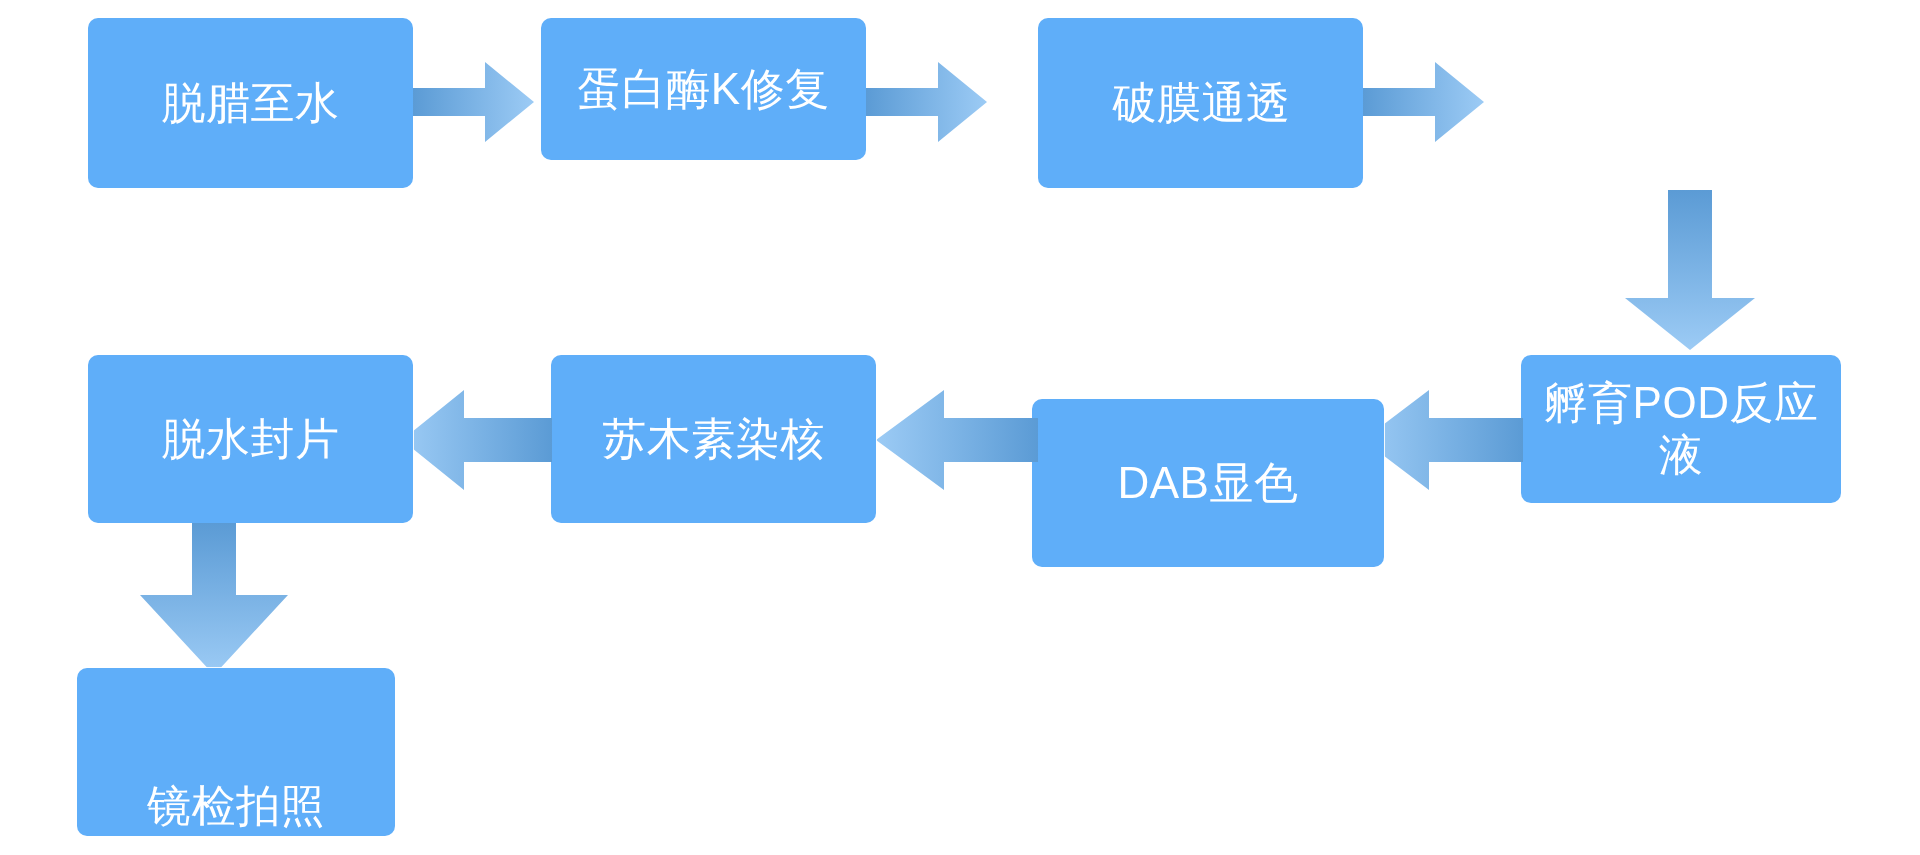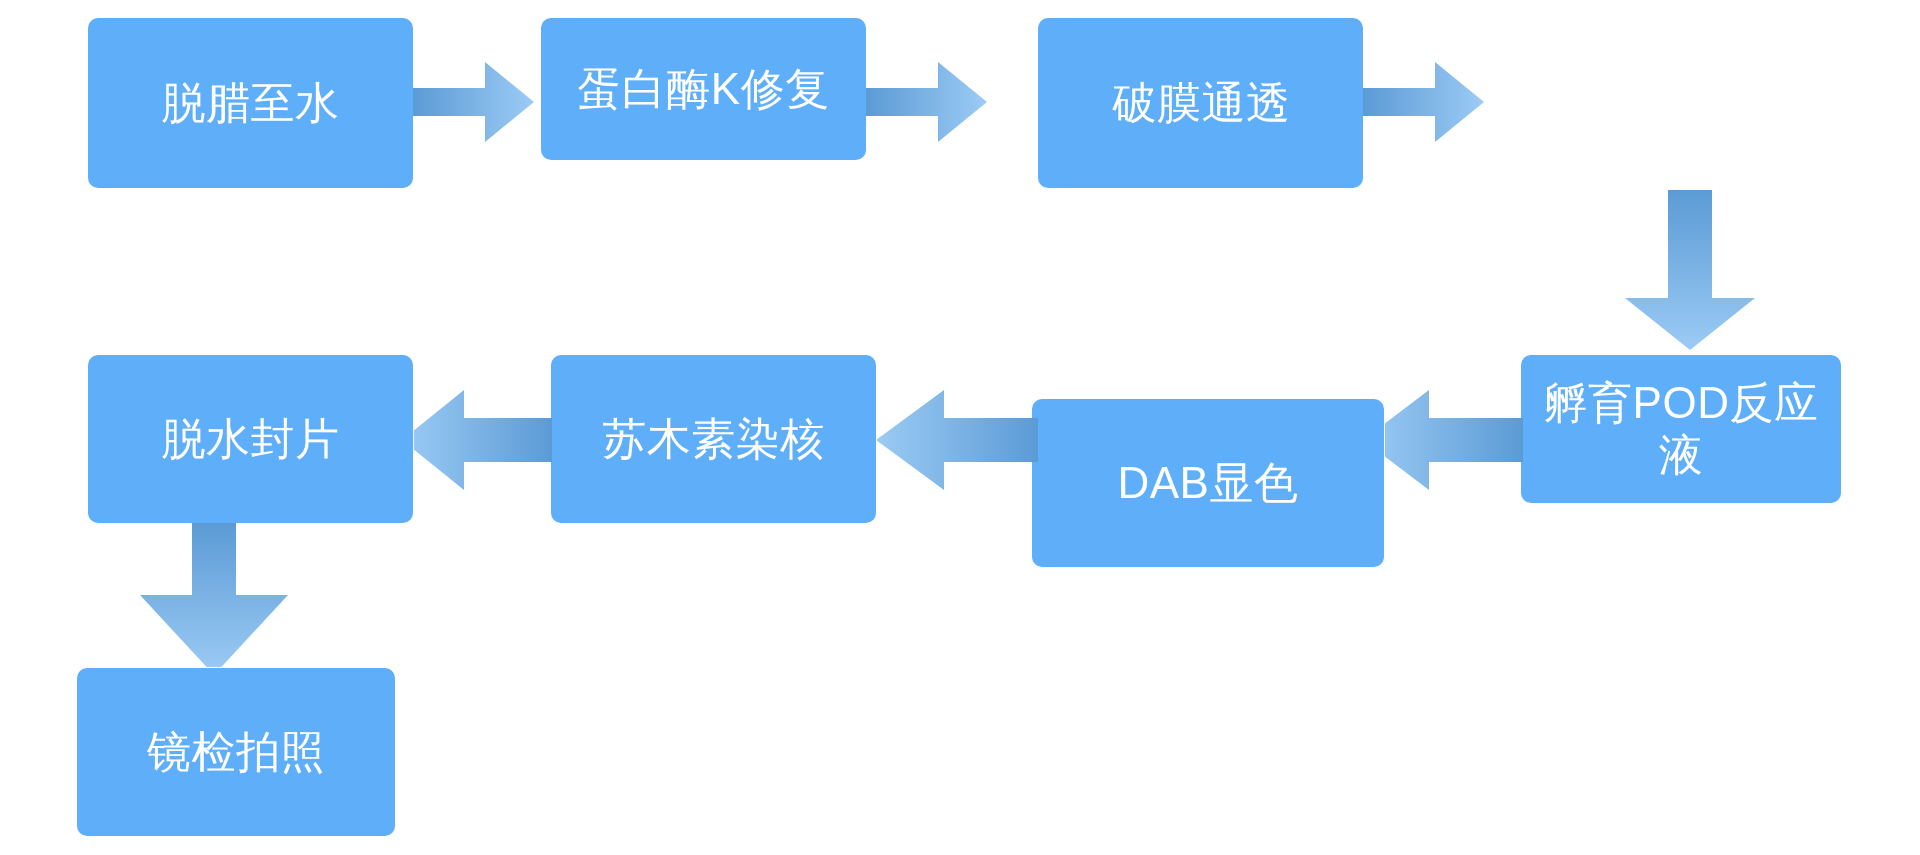--- a/index.html
+++ b/index.html
@@ -172,17 +172,17 @@
       <defs>
         <linearGradient id="gradD2" x1="0" y1="0" x2="0" y2="1">
           <stop offset="0%" stop-color="#5B9BD5"></stop>
           <stop offset="100%" stop-color="#9CCBF5"></stop>
         </linearGradient>
       </defs>
       <polygon points="52,0 96,0 96,72 148,72 74,152 0,72 52,72" fill="url(#gradD2)"></polygon>
     </svg>
   </div>
 
-  <div class="node" style="left:77px; top:668px; width:318px; height:168px;">
+  <div class="node" style="left:77px; top:668px; width:318px; height:168px;align-items:flex-end;">
     <span class="node-label">镜检拍照</span>
   </div>
 
 </div>
 
 </body></html>

